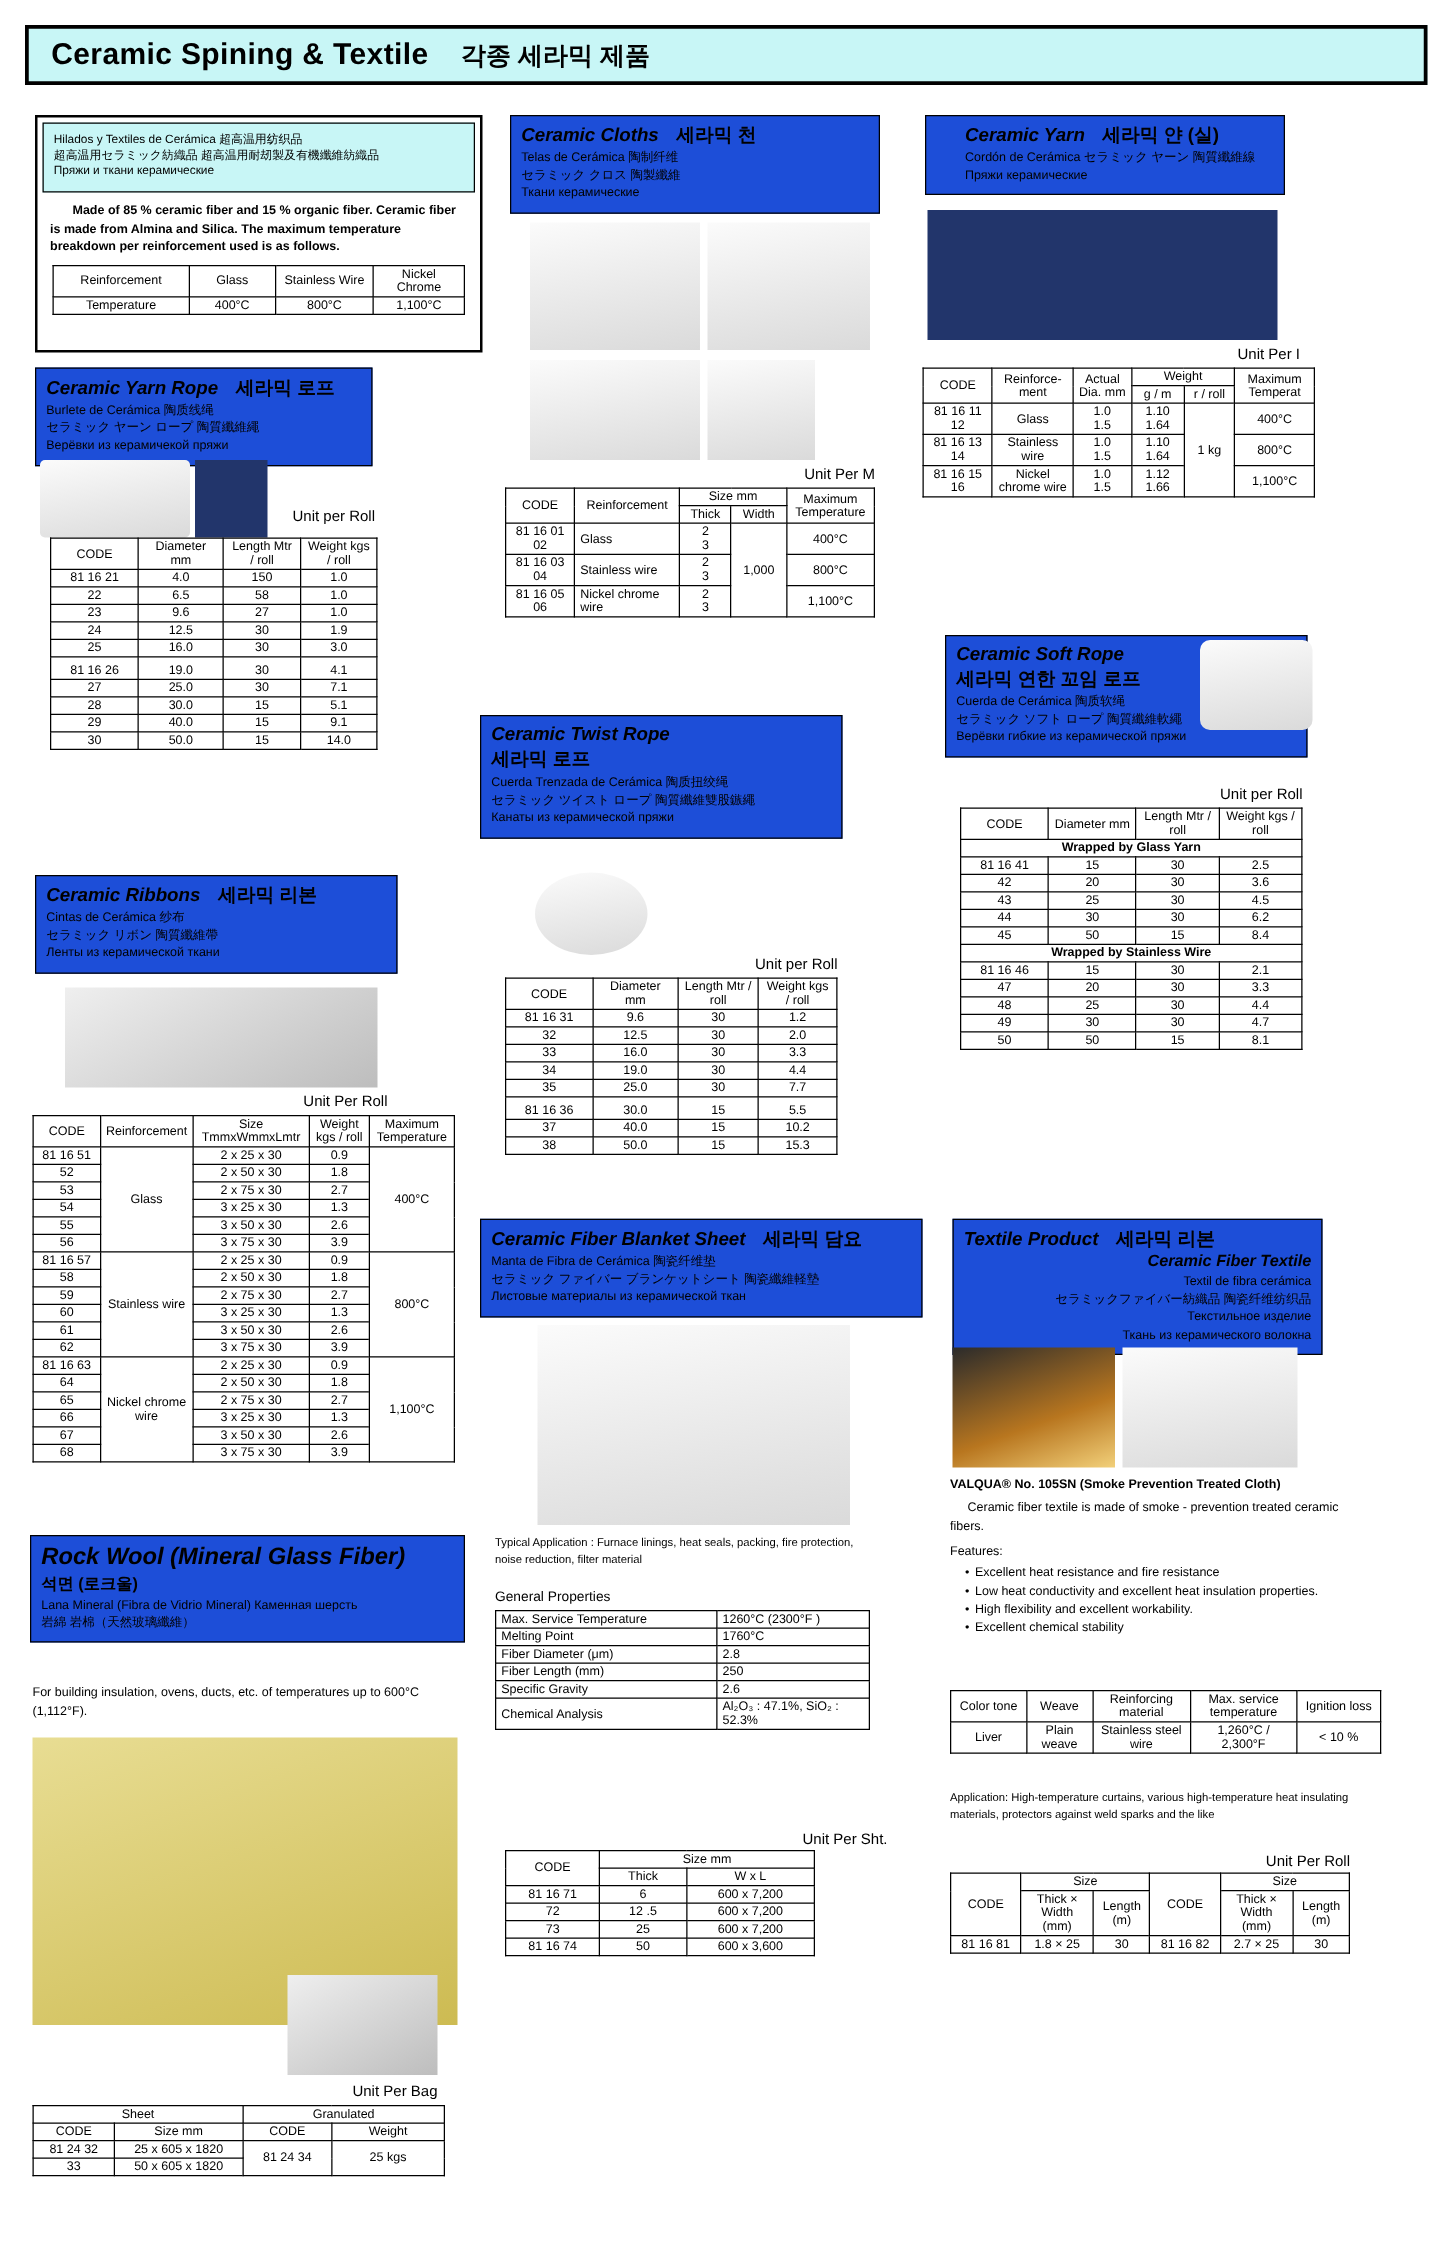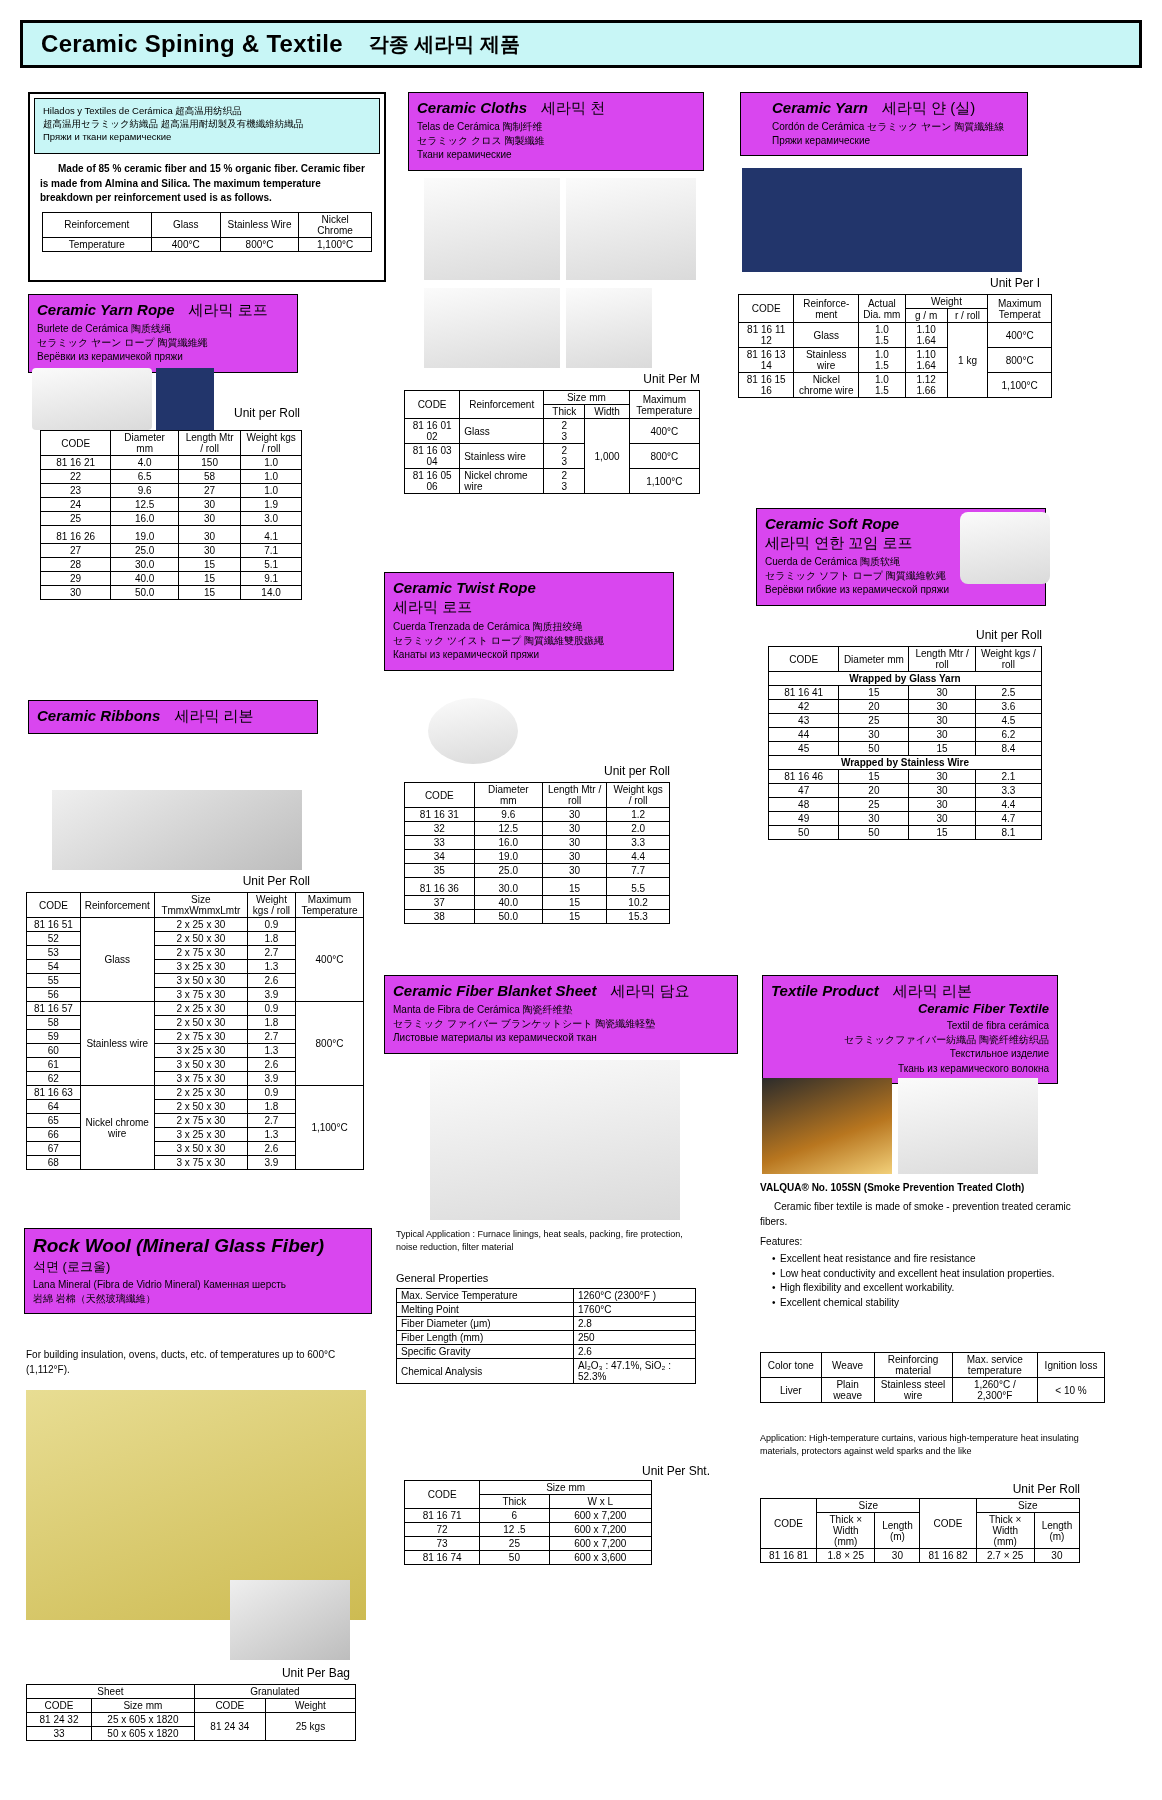--- a/index.html
+++ b/index.html
@@ -20,24 +20,24 @@
   .bd2{border:2px solid #000;}
   .small{font-size:9.5px;}
 
   
   #header{left:20px;top:20px;width:1122px;height:48px;border:3px solid #000;background:#c8f6f6;}
   #header .inner{display:flex;align-items:center;height:100%;padding-left:18px;gap:26px;}
   #header .en{font-weight:bold;font-size:24px;letter-spacing:.3px;}
   #header .kr{font-weight:bold;font-size:20px;}
 
   
-  .capbox{border:1px solid #000;background:#d946ef;padding:6px 8px 7px 8px;}
+  .capbox{border:1px solid #000;background:#1d4ed8;padding:6px 8px 7px 8px;}
   .capbox .row1{display:flex;align-items:baseline;gap:14px;}
   .capbox .t-en{font-style:italic;font-weight:bold;font-size:15px;}
-  .capbox .t-kr{font-weight:normal;font-size:15px;}
+  .capbox .t-kr{font-weight:bold;font-size:15px;}
   .capbox .sub{font-size:10px;line-height:1.42;margin-top:2px;}
   .capbox .sub div{white-space:nowrap;}
 
   
   table.grid{border-collapse:collapse;}
   table.grid td, table.grid th{border:1px solid #000;padding:1px 4px;font-size:10px;font-weight:normal;text-align:center;vertical-align:middle;}
   table.grid td.lf{text-align:left;}
   .unit{font-size:12px;text-align:right;}
 
   
@@ -176,20 +176,25 @@
           <td>14.0</td>
         </tr>
   </tbody>
     </table>
 
   <div class="abs bx capbox" style="left:28px;top:700px;width:290px;">
     <div class="row1">
       <span class="t-en">Ceramic Ribbons</span>
       <span class="t-kr">세라믹 리본</span>
     </div>
+    <div class="sub">
+      <div>Cintas de Cerámica      纱布</div>
+      <div>セラミック リボン      陶質纖維帶</div>
+      <div>Ленты из керамической ткани</div>
+    </div>
   </div>
 
   <div class="abs photo ph-grey" style="left:52px;top:790px;width:250px;height:80px;"></div>
   <div class="abs unit" style="left:170px;top:874px;width:140px;">Unit Per Roll</div>
 
   <table class="grid abs" style="left:26px;top:892px;width:338px;">
     <tbody>
         <tr>
       <td style="width:62px">CODE</td>
       <td style="width:64px">Reinforcement</td>

